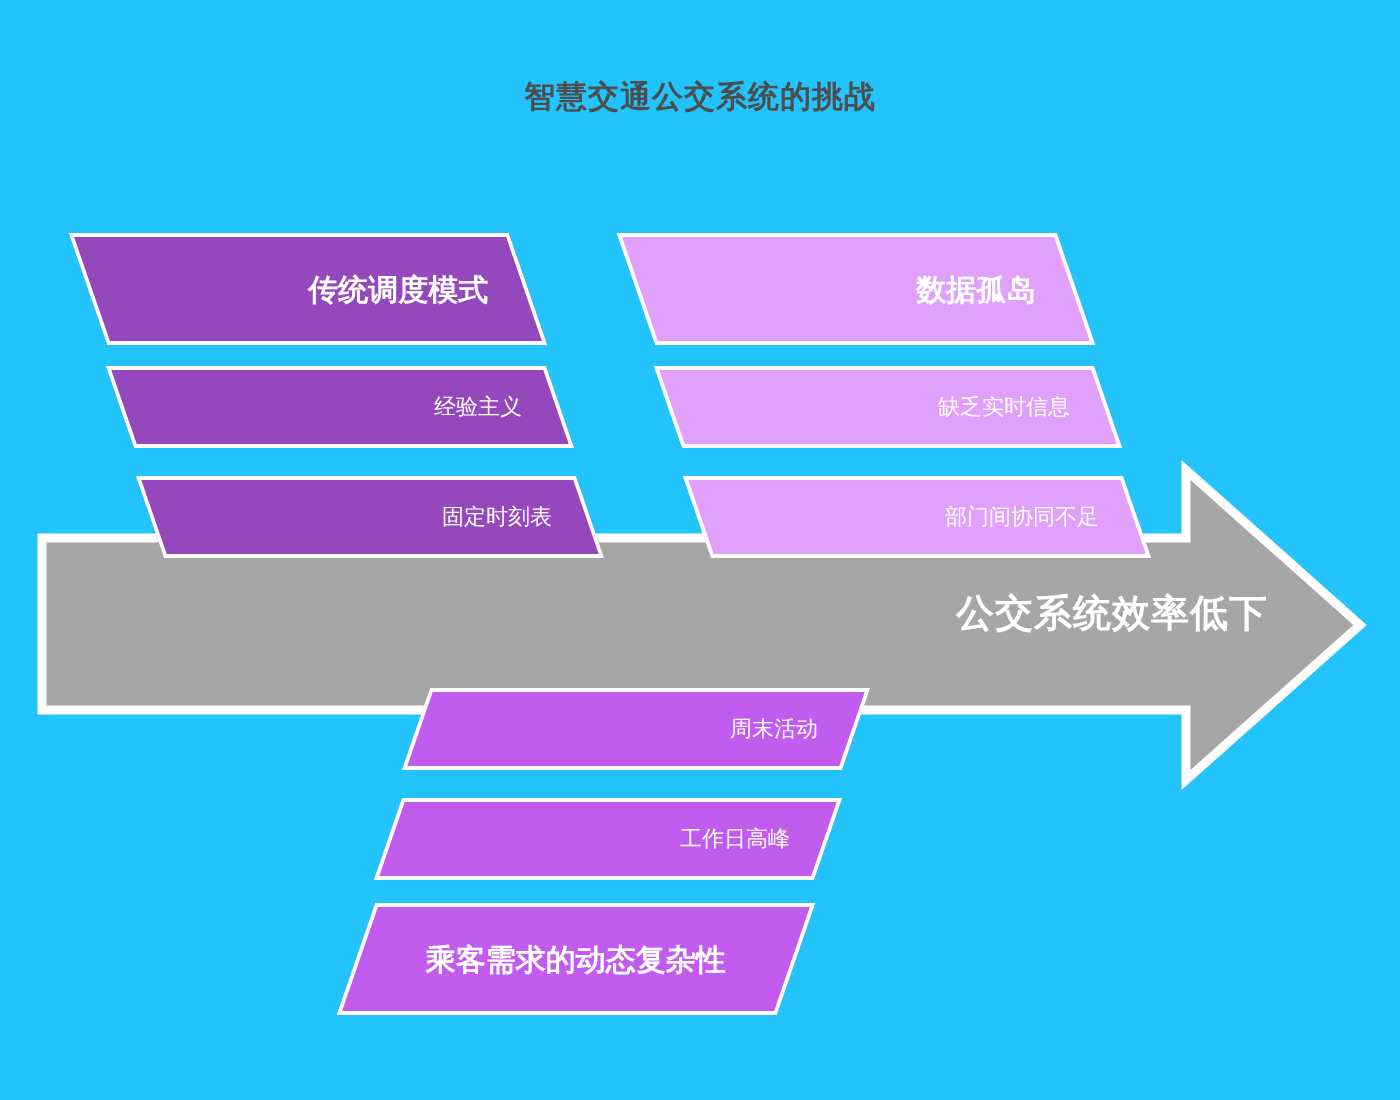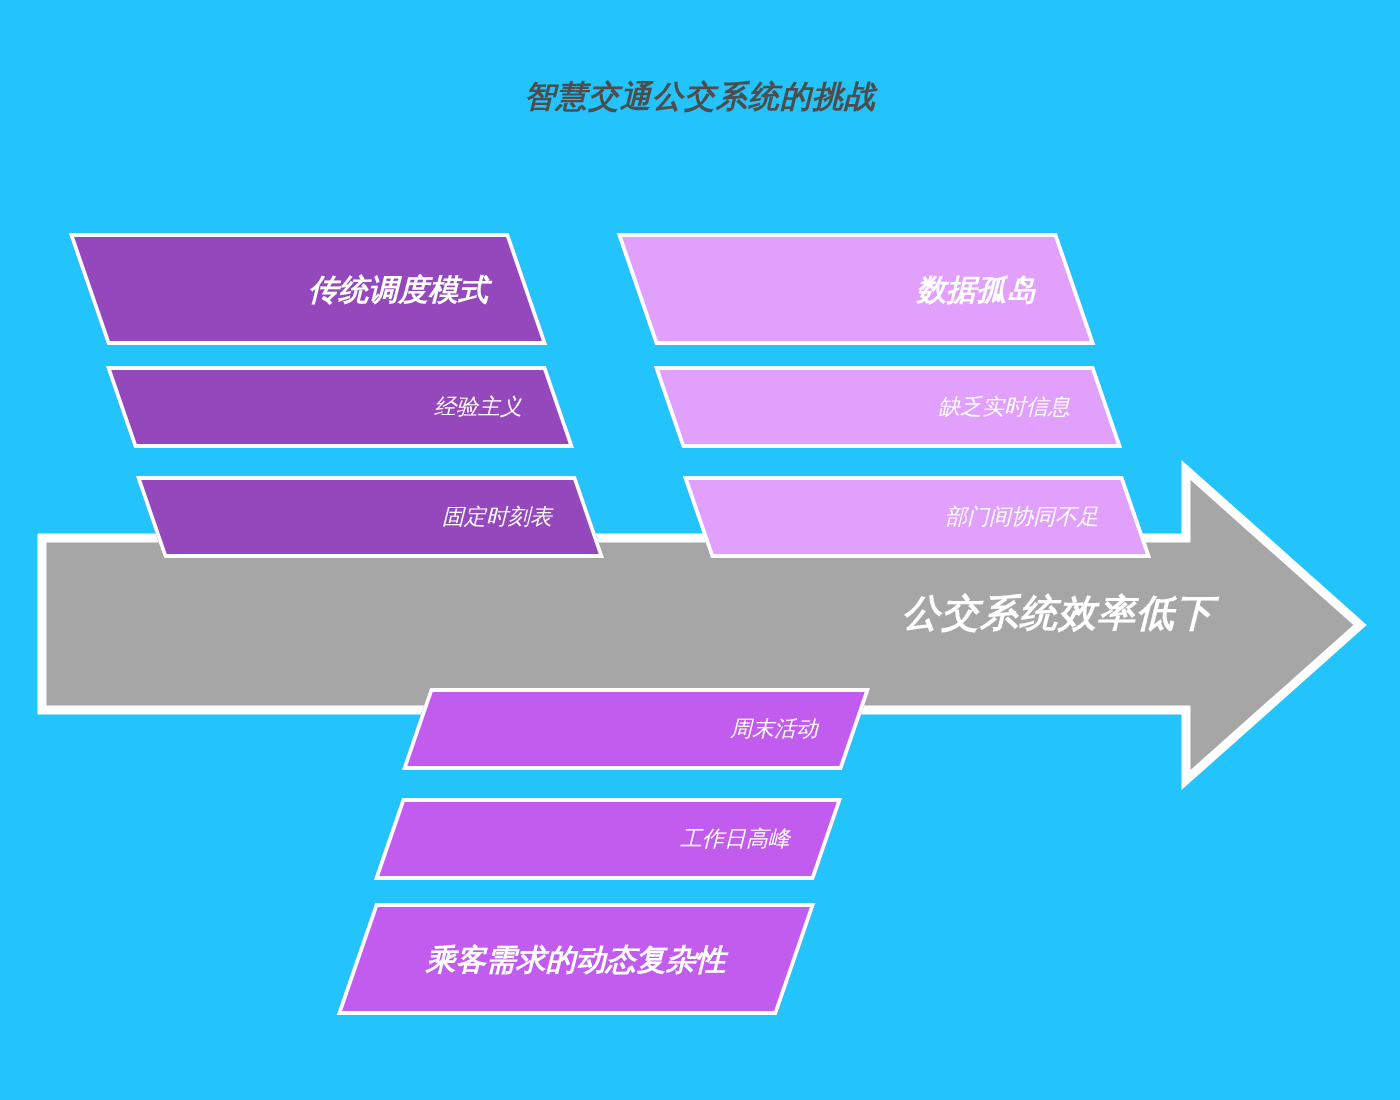--- a/index.html
+++ b/index.html
@@ -14,21 +14,20 @@
     font-family: "Liberation Sans", "DejaVu Sans", sans-serif;
     overflow: hidden;
     position: relative;
   }
 
   #diagram {
     position: absolute;
     left: 0; top: 0;
     width: 1400px;
     height: 1100px;
-    font-style: italic;
   }
 
   
   .title {
     position: absolute;
     left: 0;
     top: 78px;
     width: 1400px;
     text-align: center;
     font-size: 31px;
@@ -50,21 +49,21 @@
     display: block;
     width: 1330px;
     height: 330px;
     overflow: visible;
   }
   .spine-label {
     position: absolute;
     left: 848px;
     top: 588px;
     width: 420px;
-    text-align: center;
+    text-align: right;
     font-size: 38px;
     font-weight: bold;
     color: #ffffff;
     letter-spacing: 1px;
     white-space: nowrap;
     pointer-events: none;
   }
 
   
   .bone {

